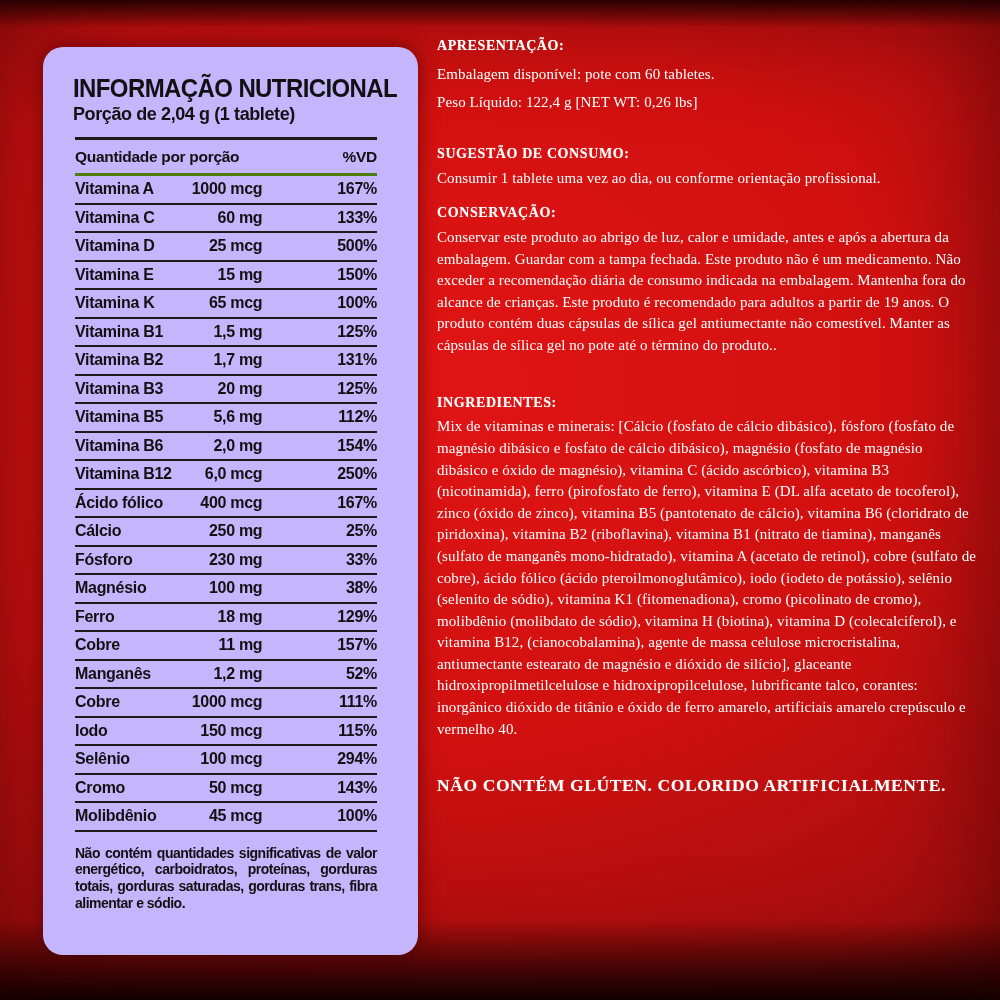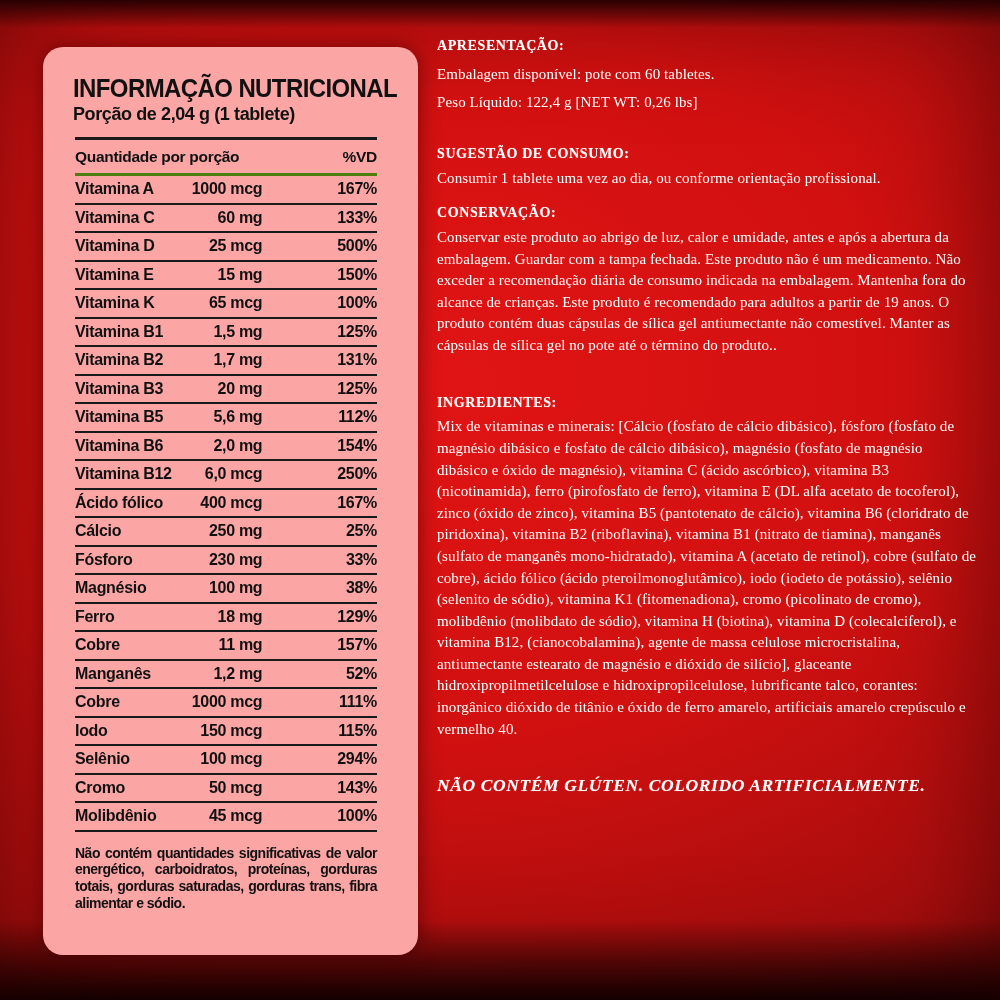--- a/index.html
+++ b/index.html
@@ -16,21 +16,21 @@
     position: absolute; inset: 0;
     box-shadow: inset 0 0 120px rgba(40,0,0,0.55);
     pointer-events: none;
   }
 
   
   .card {
     position: absolute;
     left: 43px; top: 47px;
     width: 375px; height: 908px;
-    background: #fca5a5;
+    background: #c4b5fd;
     border-radius: 20px;
     box-shadow: 0 0 20px rgba(45,0,0,0.55);
     box-sizing: border-box;
     padding: 28px 18px 0 30px;
     color: #111;
     font-family: "Liberation Sans", sans-serif;
   }
   .card-title {
     font-size: 24px;
     font-weight: 800;
@@ -107,21 +107,20 @@
   .section-line { line-height: 28px; }
   .sec-conservacao { margin-bottom: 38px; }
   .sec-sugestao    { margin-bottom: 16px; }
   .sec-apresentacao{ margin-bottom: 30px; }
   .panel-footer {
     font-size: 17.5px;
     font-weight: 700;
     letter-spacing: 0.6px;
     margin-top: 35px;
     text-shadow: 0 0 1px rgba(255,255,255,0.4);
-    font-style: italic;
   }
 </style>
 </head>
 <body>
 
 <div class="vignette"></div>
 
 <div class="card">
   <div class="card-title">INFORMAÇÃO NUTRICIONAL</div>
   <div class="card-serving">Porção de 2,04 g (1 tablete)</div>

